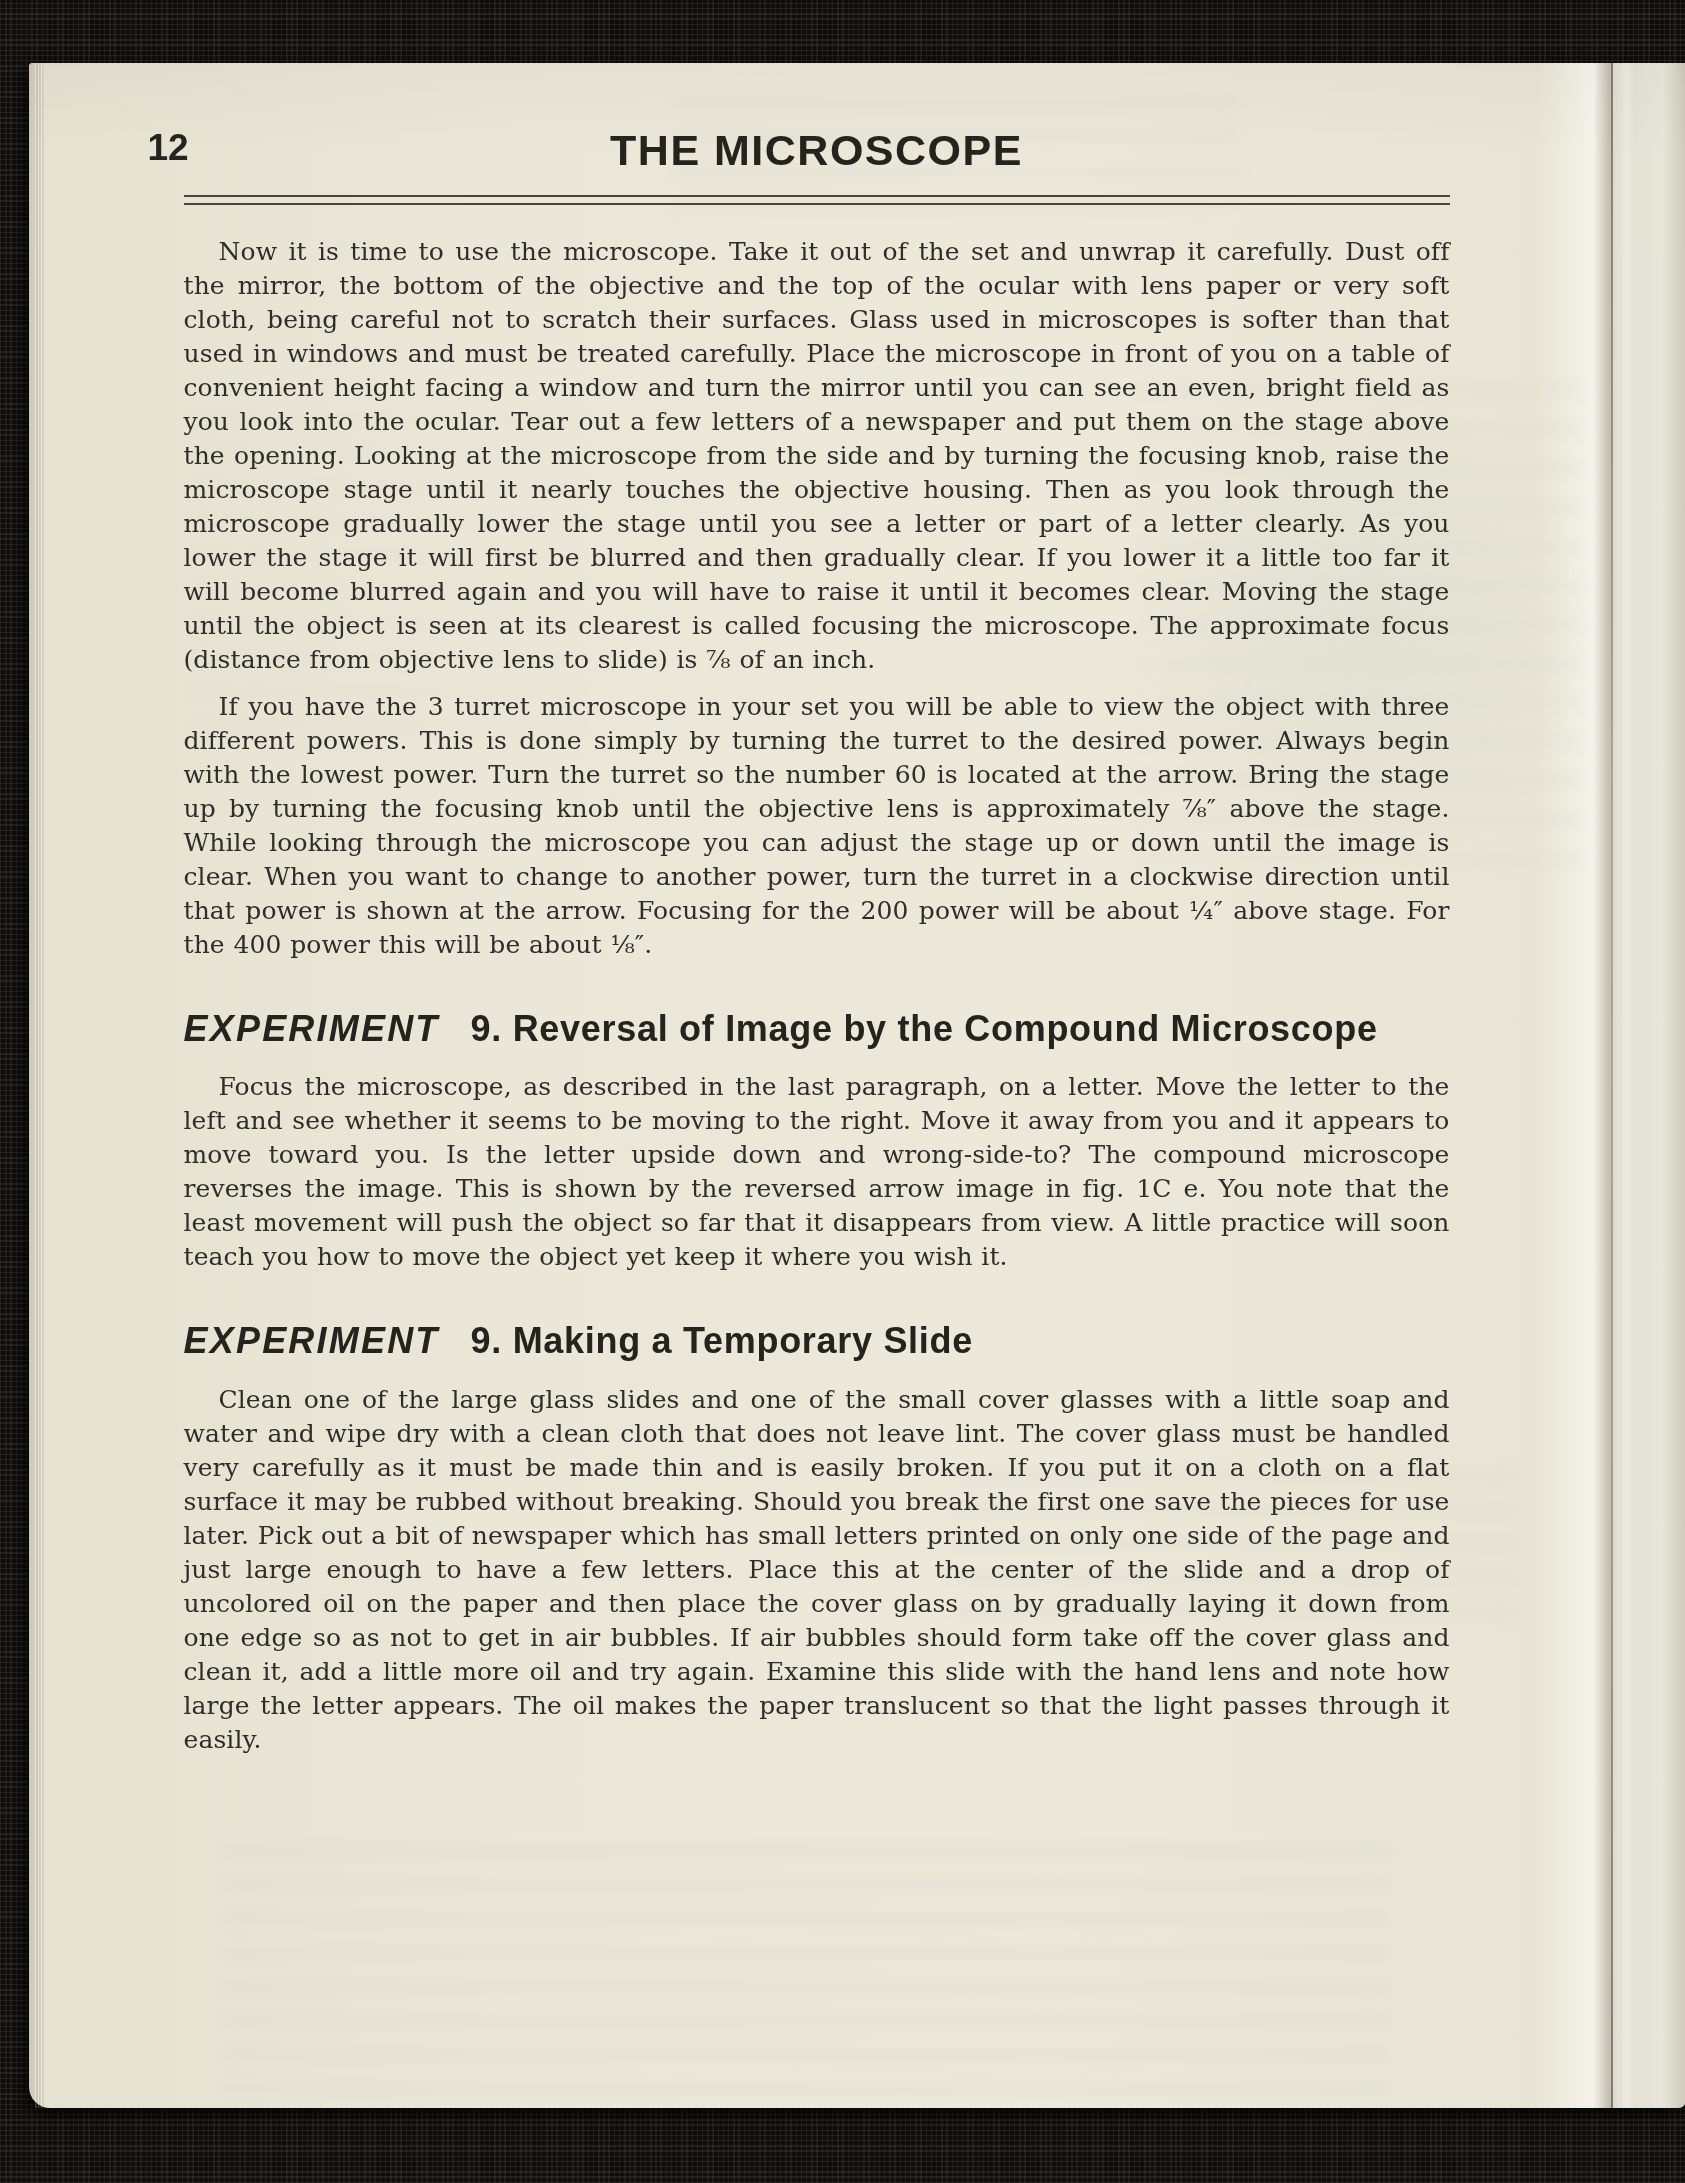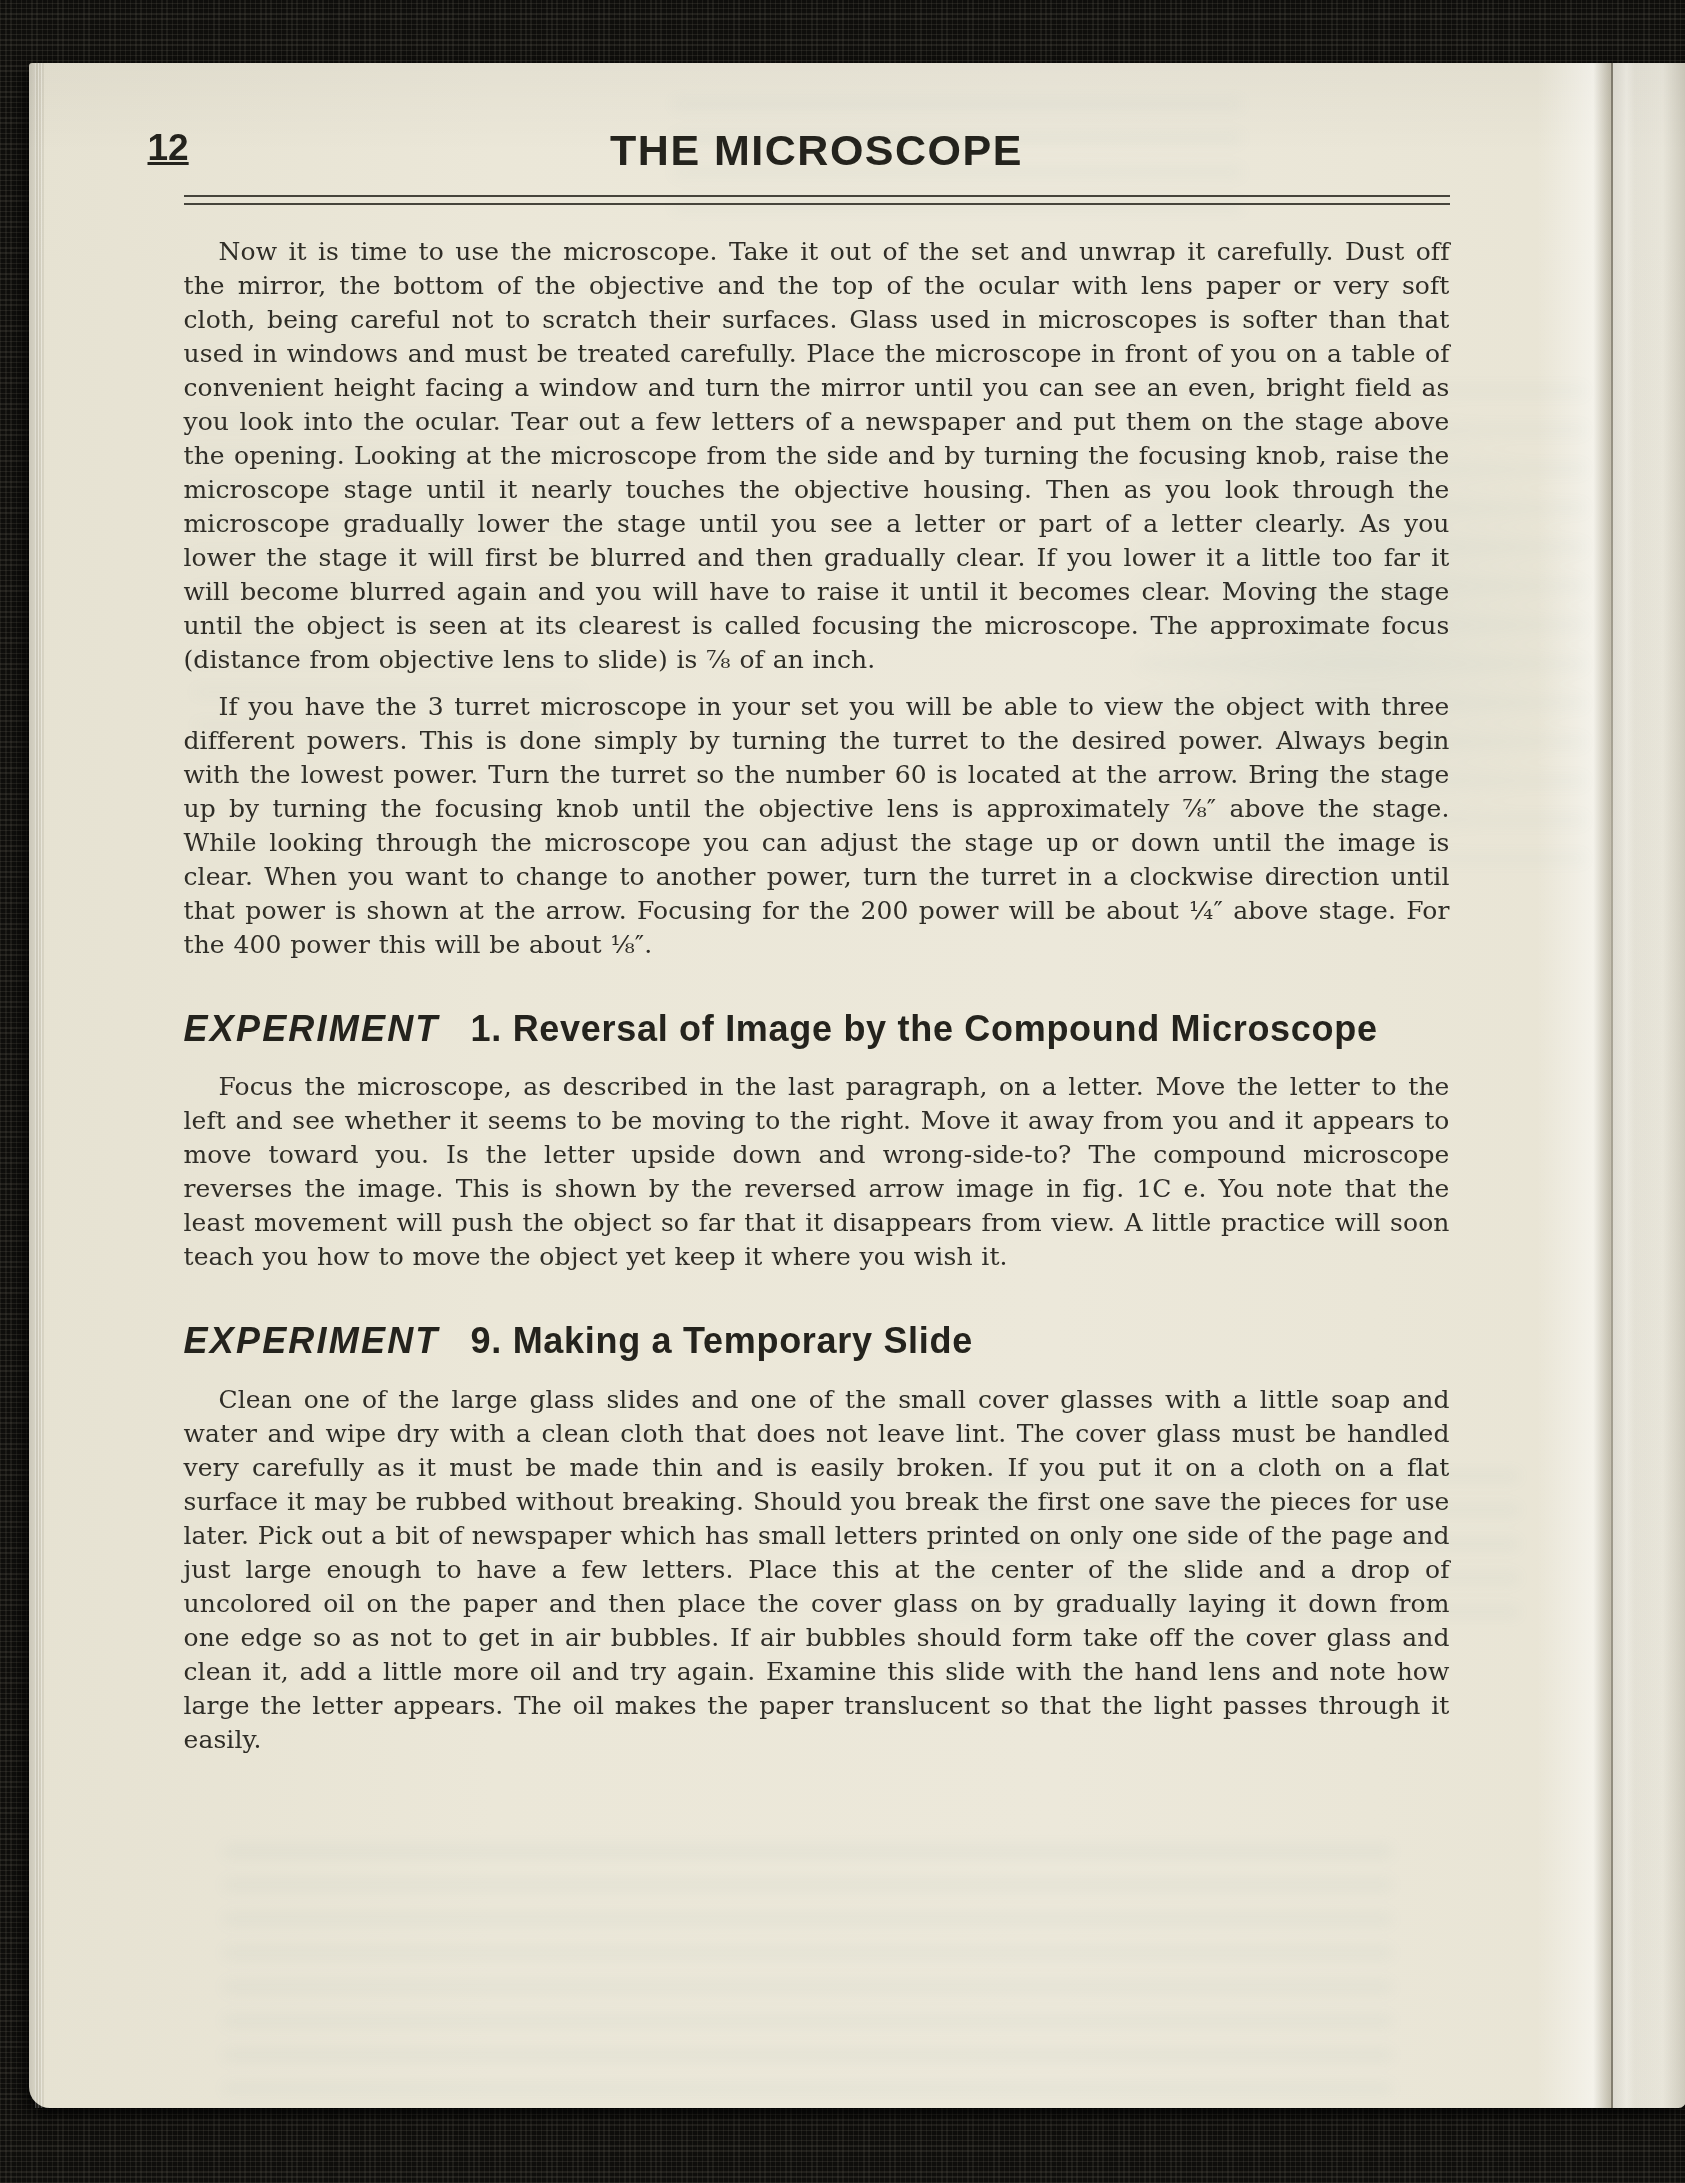--- a/index.html
+++ b/index.html
@@ -54,21 +54,21 @@
         repeating-linear-gradient(180deg, rgba(124,156,158,0.22) 0 12px, rgba(0,0,0,0) 12px 39px);}
   .b3{left:165px;top:352px;width:389px;height:315px;opacity:.14;}
   .b4{left:921px;top:1408px;width:569px;height:150px;opacity:.24;}
   .b5{left:195px;top:1783px;width:1168px;height:247px;opacity:.28;}
   .content{
     position:absolute;left:155px;top:0;width:1266px;color:var(--ink);
   }
   .pagehead{position:relative;height:43px;margin-top:66px;}
   .pagenum{
     position:absolute;left:-36px;top:0;
-    font:700 37px/1 "Liberation Sans", sans-serif;color:var(--head-ink);text-decoration:underline;
+    font:700 37px/1 "Liberation Sans", sans-serif;color:var(--head-ink);
   }
   .runtitle{
     margin:0;text-align:center;
     font:700 43px/1 "Liberation Sans", sans-serif;
     letter-spacing:1.5px;color:var(--head-ink);
   }
   .double-rule{
     margin-top:22.5px;height:6px;
     border-top:2.2px solid var(--rule);
     border-bottom:2.2px solid var(--rule);
@@ -106,21 +106,21 @@
       <header class="pagehead">
         <span class="pagenum">12</span>
         <h1 class="runtitle">THE MICROSCOPE</h1>
       </header>
       <div class="double-rule"></div>
 
       <p class="body-para">Now it is time to use the microscope. Take it out of the set and unwrap it carefully. Dust off the mirror, the bottom of the objective and the top of the ocular with lens paper or very soft cloth, being careful not to scratch their surfaces. Glass used in microscopes is softer than that used in windows and must be treated carefully. Place the microscope in front of you on a table of convenient height facing a window and turn the mirror until you can see an even, bright field as you look into the ocular. Tear out a few letters of a newspaper and put them on the stage above the opening. Looking at the microscope from the side and by turning the focusing knob, raise the microscope stage until it nearly touches the objective housing. Then as you look through the microscope gradually lower the stage until you see a letter or part of a letter clearly. As you lower the stage it will first be blurred and then gradually clear. If you lower it a little too far it will become blurred again and you will have to raise it until it becomes clear. Moving the stage until the object is seen at its clearest is called focusing the microscope. The approximate focus (distance from objective lens to slide) is ⅞ of an inch.</p>
       <p class="body-para">If you have the 3 turret microscope in your set you will be able to view the object with three different powers. This is done simply by turning the turret to the desired power. Always begin with the lowest power. Turn the turret so the number 60 is located at the arrow. Bring the stage up by turning the focusing knob until the objective lens is approximately ⅞″ above the stage. While looking through the microscope you can adjust the stage up or down until the image is clear. When you want to change to another power, turn the turret in a clockwise direction until that power is shown at the arrow. Focusing for the 200 power will be about ¼″ above stage. For the 400 power this will be about ⅛″.</p>
 
       <h2 class="exp-head">
-        <span class="exp-label">EXPERIMENT</span><span class="exp-title">1. Reversal of Image by the Compound Microscope</span>
+        <span class="exp-label">EXPERIMENT</span><span class="exp-title">9. Reversal of Image by the Compound Microscope</span>
       </h2>
       <p class="body-para">Focus the microscope, as described in the last paragraph, on a letter. Move the letter to the left and see whether it seems to be moving to the right. Move it away from you and it appears to move toward you. Is the letter upside down and wrong-side-to? The compound microscope reverses the image. This is shown by the reversed arrow image in fig. 1C e. You note that the least movement will push the object so far that it disappears from view. A little practice will soon teach you how to move the object yet keep it where you wish it.</p>
 
       <h2 class="exp-head">
         <span class="exp-label">EXPERIMENT</span><span class="exp-title">9. Making a Temporary Slide</span>
       </h2>
       <p class="body-para">Clean one of the large glass slides and one of the small cover glasses with a little soap and water and wipe dry with a clean cloth that does not leave lint. The cover glass must be handled very carefully as it must be made thin and is easily broken. If you put it on a cloth on a flat surface it may be rubbed without breaking. Should you break the first one save the pieces for use later. Pick out a bit of newspaper which has small letters printed on only one side of the page and just large enough to have a few letters. Place this at the center of the slide and a drop of uncolored oil on the paper and then place the cover glass on by gradually laying it down from one edge so as not to get in air bubbles. If air bubbles should form take off the cover glass and clean it, add a little more oil and try again. Examine this slide with the hand lens and note how large the letter appears. The oil makes the paper translucent so that the light passes through it easily.</p>
     </div>
   </div>
 </div>

